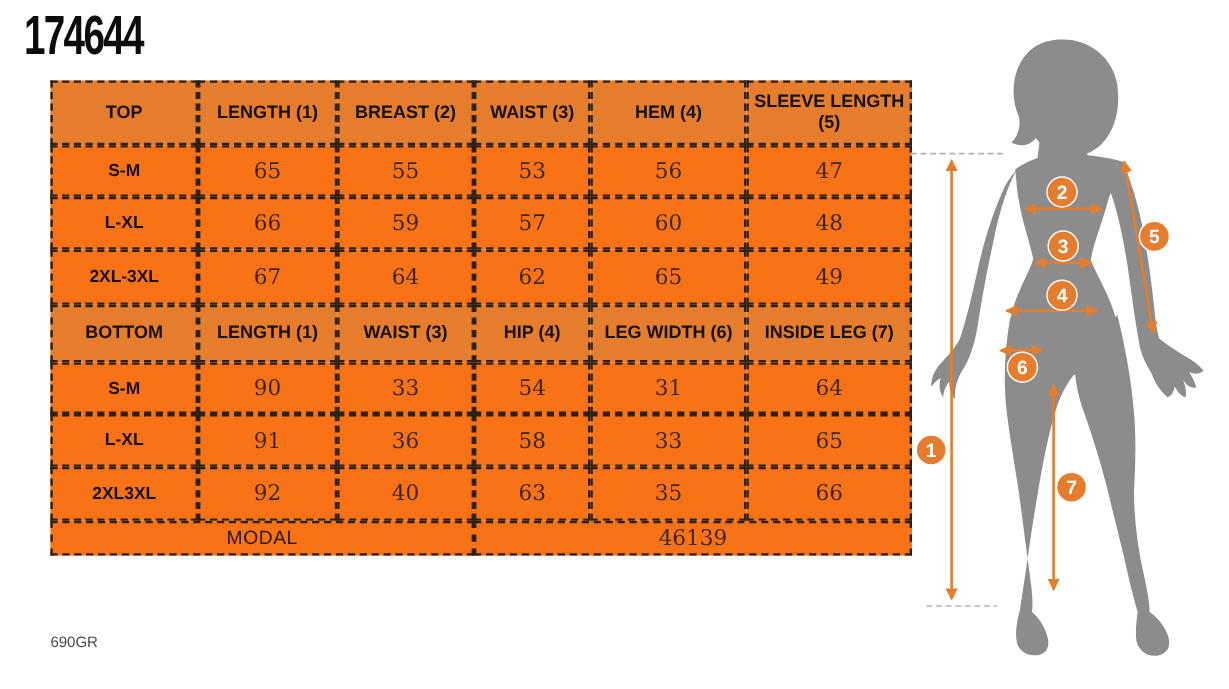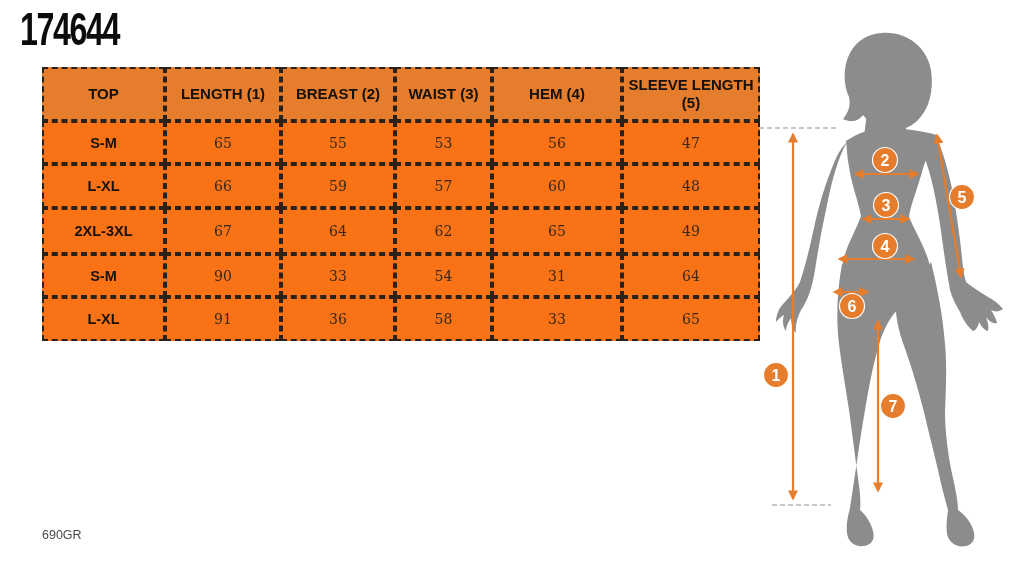--- a/index.html
+++ b/index.html
@@ -10,21 +10,21 @@
            letter-spacing:-2px; transform:scaleX(0.70); transform-origin:left top;
            color:#0c0c0c; white-space:nowrap; }
 
   table.size { position:absolute; left:42px; top:67px; width:718px;
                border-collapse:separate; border-spacing:0; table-layout:fixed; }
   table.size td, table.size th { border:2px dashed #2a2118; padding:0 2px;
                text-align:center; vertical-align:middle; overflow:hidden; }
   .hdr  { background:#e57d2d; font-weight:bold; font-size:15px; color:#14100a; line-height:1.2; }
   .cell { background:#f97316; }
   .size-lbl { font-weight:bold; font-size:14.5px; color:#18100a; }
-  .num  { font-family:"DejaVu Serif",serif; font-size:14px; font-weight:normal; color:#37281b; }
+  .num  { font-family:"DejaVu Serif",serif; font-size:18px; font-weight:normal; color:#37281b; }
   .fab  { font-size:16px; color:#241a10; letter-spacing:0.5px; }
 
   .r-h1 { height:54px; } .r-d1 { height:43px; } .r-d2 { height:44px; } .r-d3 { height:46px; }
   .r-h2 { height:48px; } .r-d4 { height:43px; } .r-d5 { height:44px; } .r-d6 { height:45px; }
   .r-h3 { height:40px; } .r-d7 { height:29px; }
 
   .weight { position:absolute; left:42px; top:528px; width:718px; text-align:left;
             font-size:12.5px; color:#4a4a4a; }
 
   .figure-svg { position:absolute; left:748px; top:18px; width:276px; height:556px; }
@@ -71,35 +71,55 @@
       <td class="cell num">48</td>
     </tr>
     <tr class="r-d3">
       <td class="cell size-lbl">2XL-3XL</td>
       <td class="cell num">67</td>
       <td class="cell num">64</td>
       <td class="cell num">62</td>
       <td class="cell num">65</td>
       <td class="cell num">49</td>
     </tr>
+    <tr class="r-h2">
+      <th class="hdr">BOTTOM</th>
+      <th class="hdr">LENGTH (1)</th>
+      <th class="hdr">WAIST (3)</th>
+      <th class="hdr">HIP (4)</th>
+      <th class="hdr">LEG WIDTH (6)</th>
+      <th class="hdr">INSIDE LEG (7)</th>
+    </tr>
     <tr class="r-d4">
       <td class="cell size-lbl">S-M</td>
       <td class="cell num">90</td>
       <td class="cell num">33</td>
       <td class="cell num">54</td>
       <td class="cell num">31</td>
       <td class="cell num">64</td>
     </tr>
     <tr class="r-d5">
       <td class="cell size-lbl">L-XL</td>
       <td class="cell num">91</td>
       <td class="cell num">36</td>
       <td class="cell num">58</td>
       <td class="cell num">33</td>
       <td class="cell num">65</td>
+    </tr>
+    <tr class="r-d6">
+      <td class="cell size-lbl">2XL3XL</td>
+      <td class="cell num">92</td>
+      <td class="cell num">40</td>
+      <td class="cell num">63</td>
+      <td class="cell num">35</td>
+      <td class="cell num">66</td>
+    </tr>
+    <tr class="r-d7">
+      <td class="cell fab" colspan="3">MODAL</td>
+      <td class="cell num" colspan="3">46139</td>
     </tr>
   </tbody>
     </table>
 
   <div class="weight">690GR</div>
 
   <svg class="figure-svg" viewBox="748 18 276 556">
     <defs>
       <marker id="arr" viewBox="0 0 10 10" refX="8.5" refY="5" markerWidth="4.6" markerHeight="4.6" orient="auto-start-reverse">
         <path d="M0 0 L10 5 L0 10 Z" fill="#e57d2d"></path>

